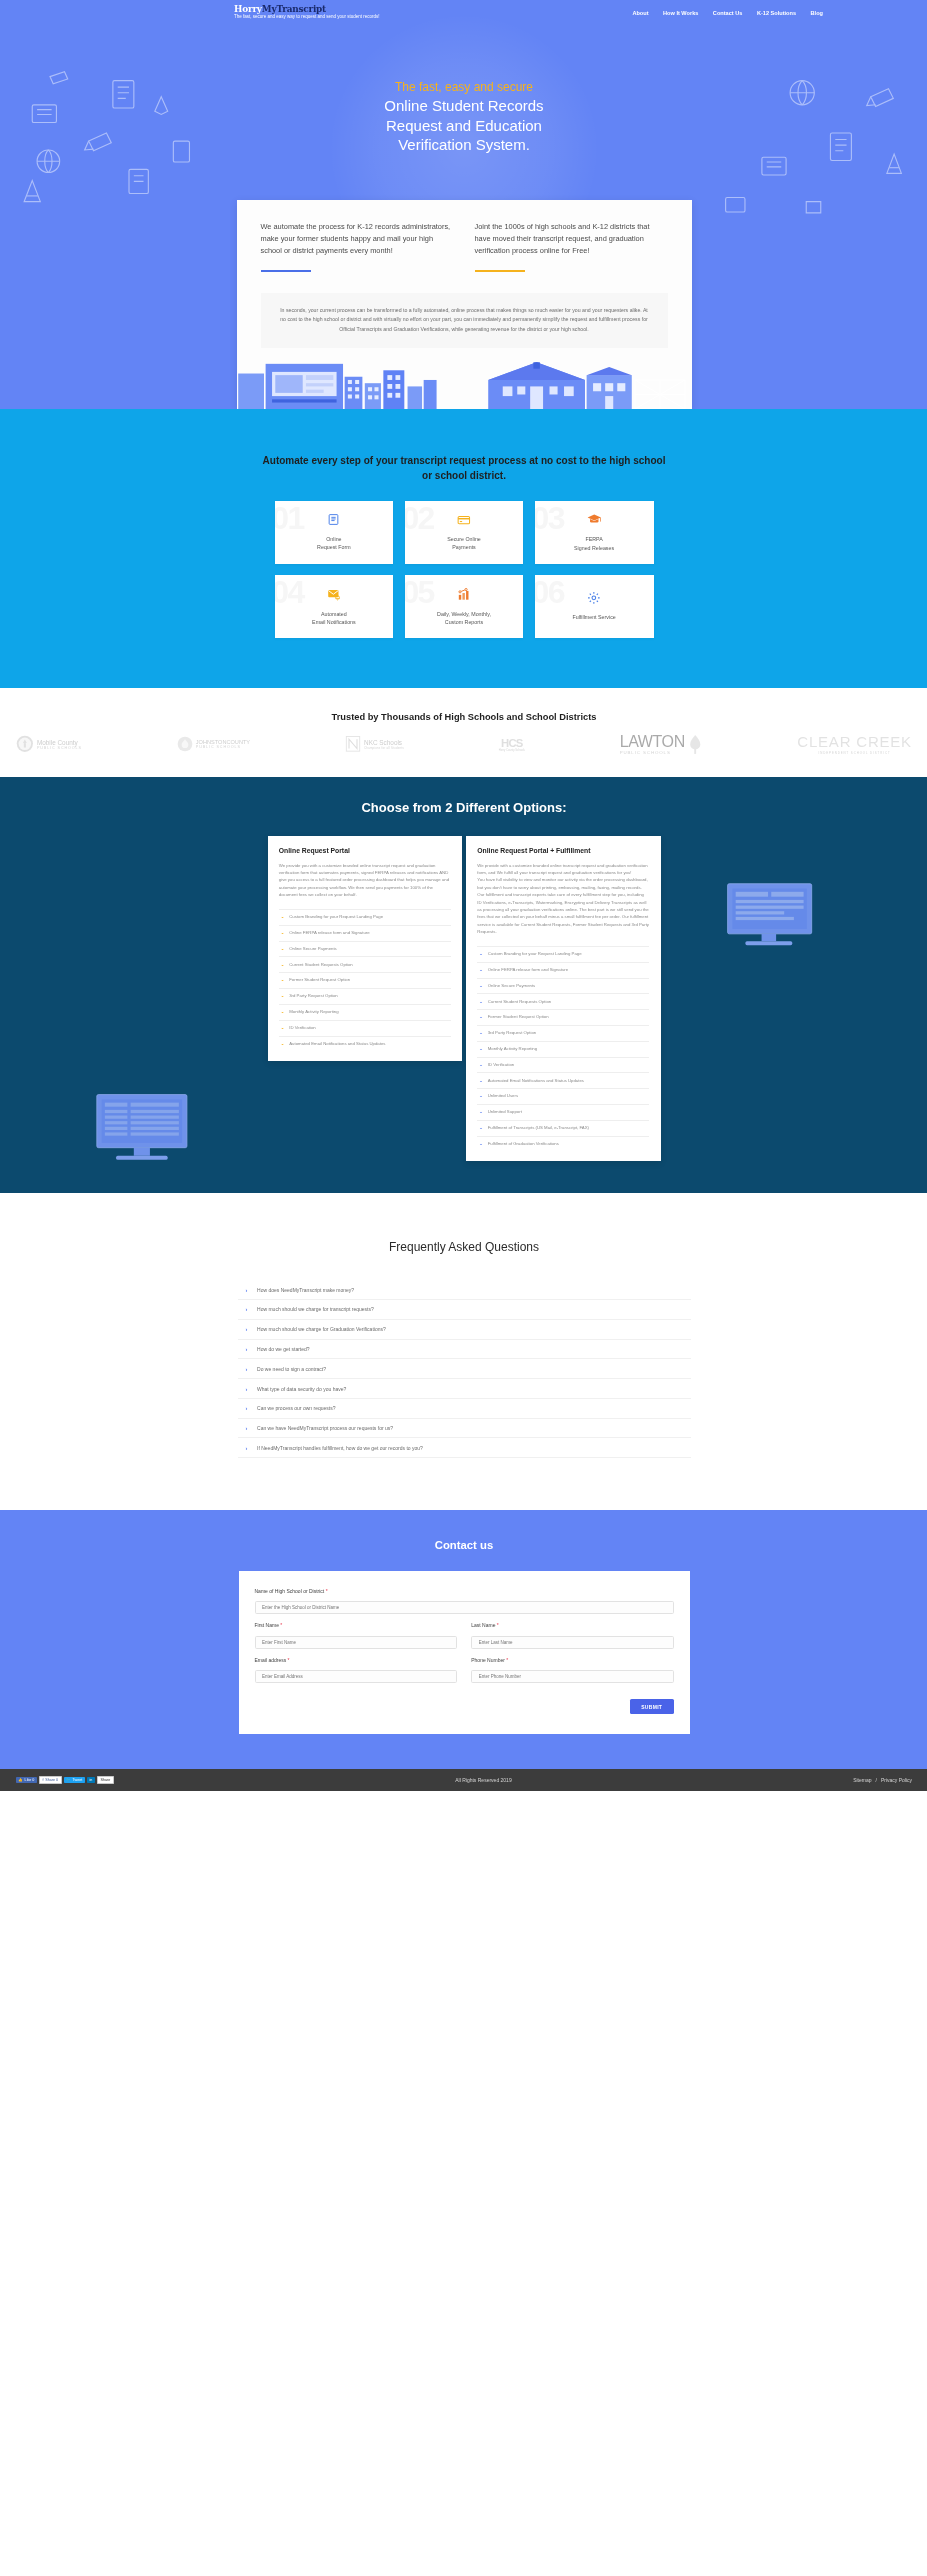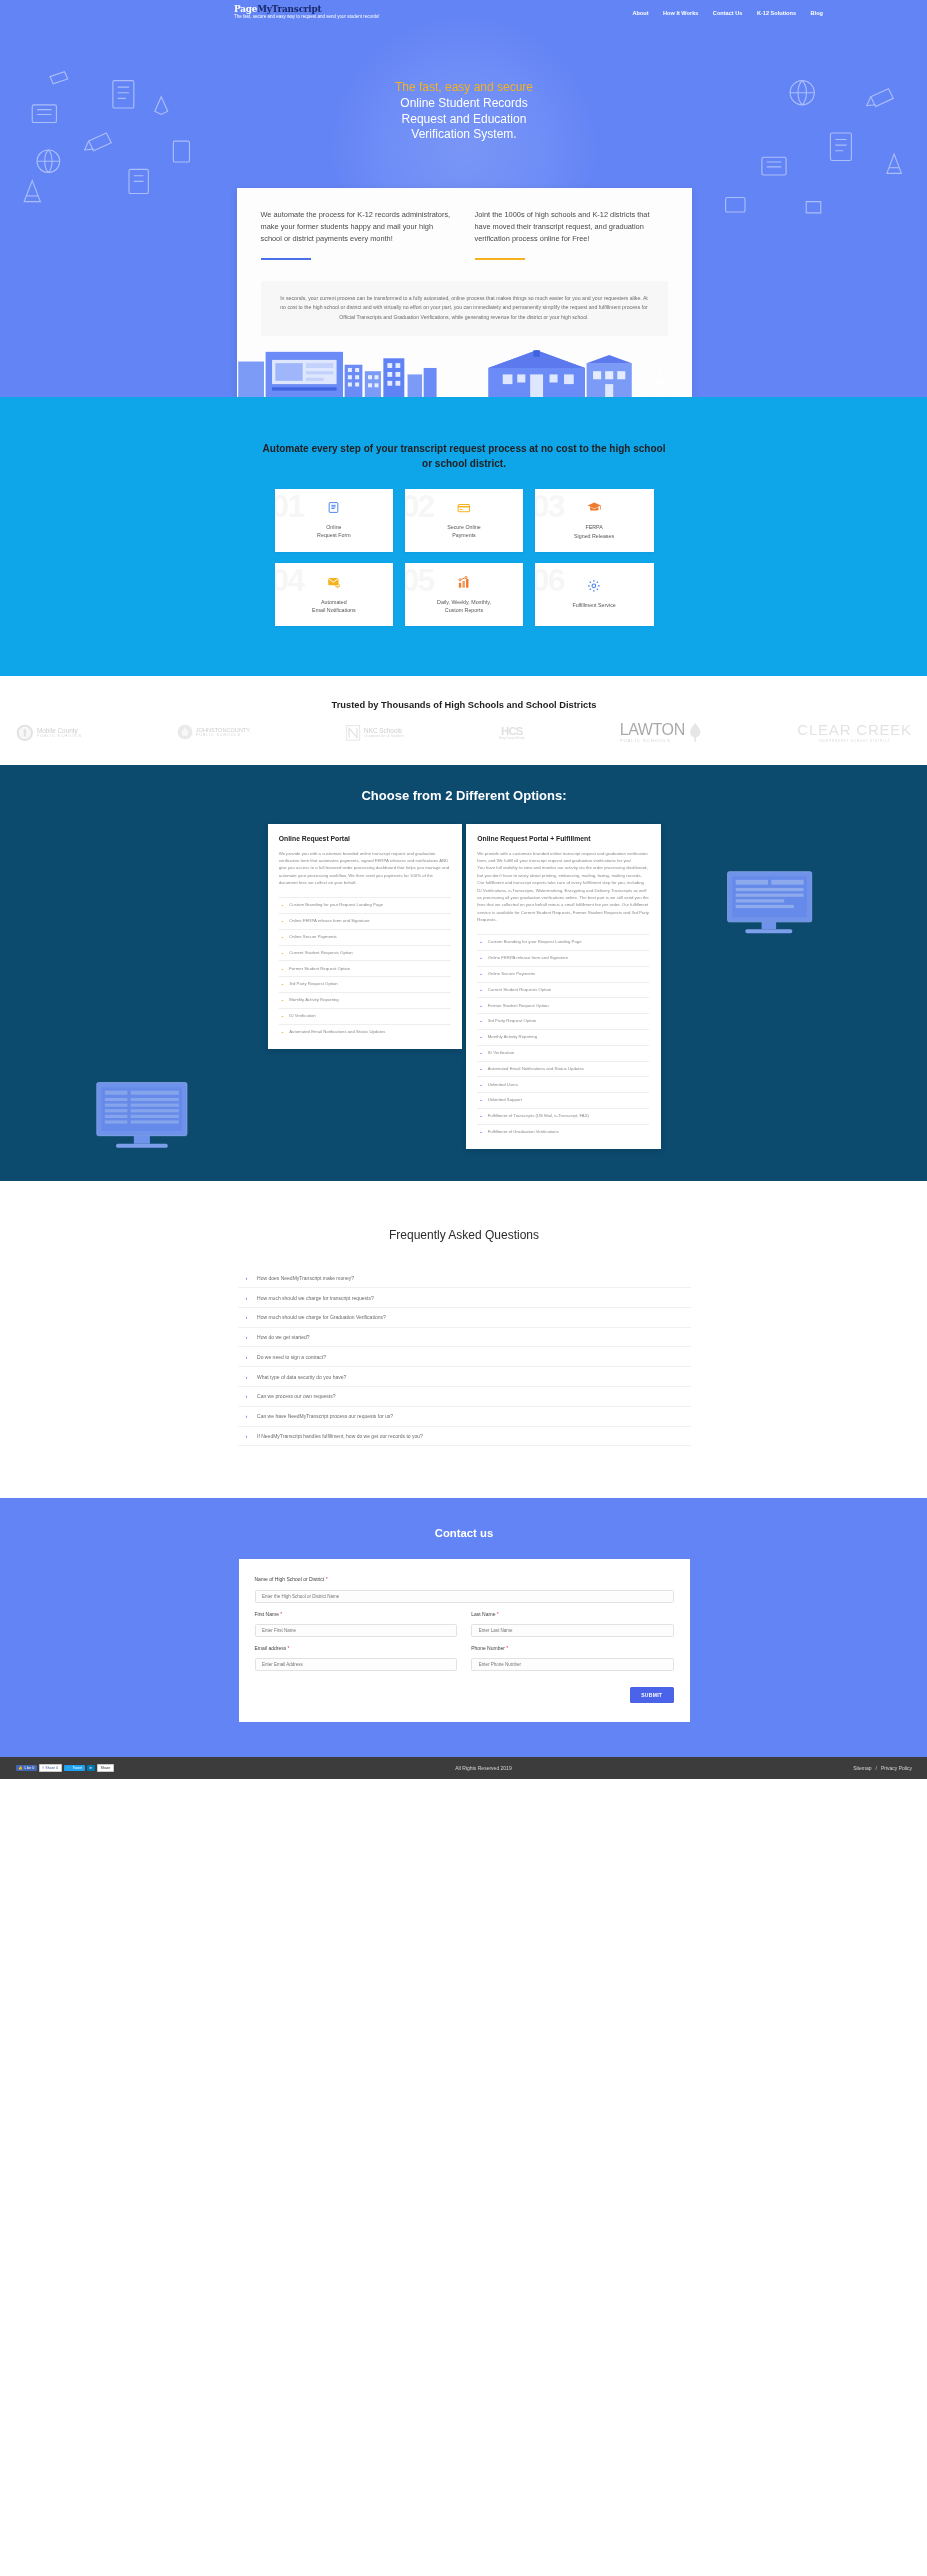--- a/index.html
+++ b/index.html
@@ -72,21 +72,21 @@
     padding: 48px 12px 45px;
   }
   .hero-sub {
     color: #f5b21d;
     font-size: 12px;
     line-height: 1.32;
     font-weight: 400;
   }
   .hero-title {
     color: #ffffff;
-    font-size: 12px;
+    font-size: 15px;
     line-height: 1.32;
     font-weight: 400;
   }
 
   
   .card-wrap {
     position: relative;
     z-index: 4;
     width: 455px;
     margin: 0 auto;
@@ -388,21 +388,21 @@
       <rect x="900" y="245" width="24" height="18" rx="2"></rect>
       <path d="M1000 250l18 0 0 14-18 0z"></path>
       <path d="M62 95l18-6 4 9-18 6z"></path>
       <rect x="215" y="175" width="20" height="26" rx="2"></rect>
     </g>
   </svg>
 
   <nav class="navbar">
     <div class="brand">
       <div class="brand-logo">
-        <span class="need">Page</span><span class="mytranscript">MyTranscript</span>
+        <span class="need">Horry</span><span class="mytranscript">MyTranscript</span>
       </div>
       <div class="brand-tag">The fast, secure and easy way to request and send your student records!</div>
     </div>
     <div class="nav-links">
       <a href="#">About</a>
       <a href="#">How It Works</a>
       <a href="#">Contact Us</a>
       <a href="#">K-12 Solutions</a>
       <a href="#">Blog</a>
     </div>

